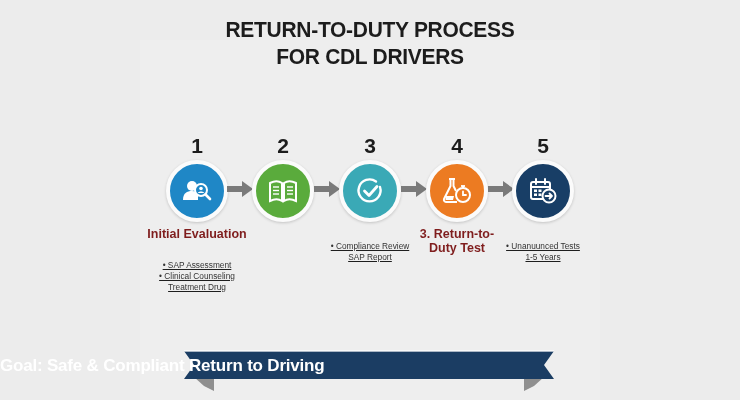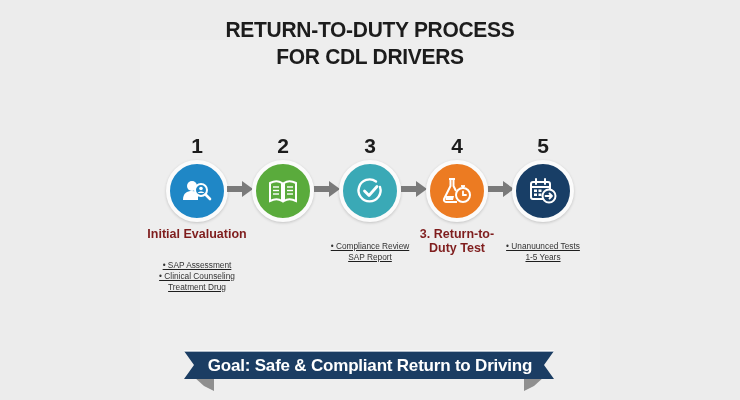--- a/index.html
+++ b/index.html
@@ -59,21 +59,21 @@
   .arrow {
     position: absolute; top: 181px; width: 26px; height: 16px;
   }
   .arrow svg { width: 26px; height: 16px; display: block; }
   .ribbon-wrap {
     position: absolute; left: 184px; top: 349px; width: 370px; height: 42px;
   }
   .ribbon-tail { position: absolute; top: 0; width: 370px; height: 42px; }
   .ribbon-text {
     position: absolute; left: 0; top: 351px; width: 740px; height: 30px;
-    text-align: center;
+    text-align: left;
     color: #ffffff; font-weight: bold; font-size: 17px; line-height: 30px;
     letter-spacing: -0.2px;
   }
 </style>
 </head>
 <body>
 
 <div class="bg-panel"></div>
 
 <h1 class="title">

